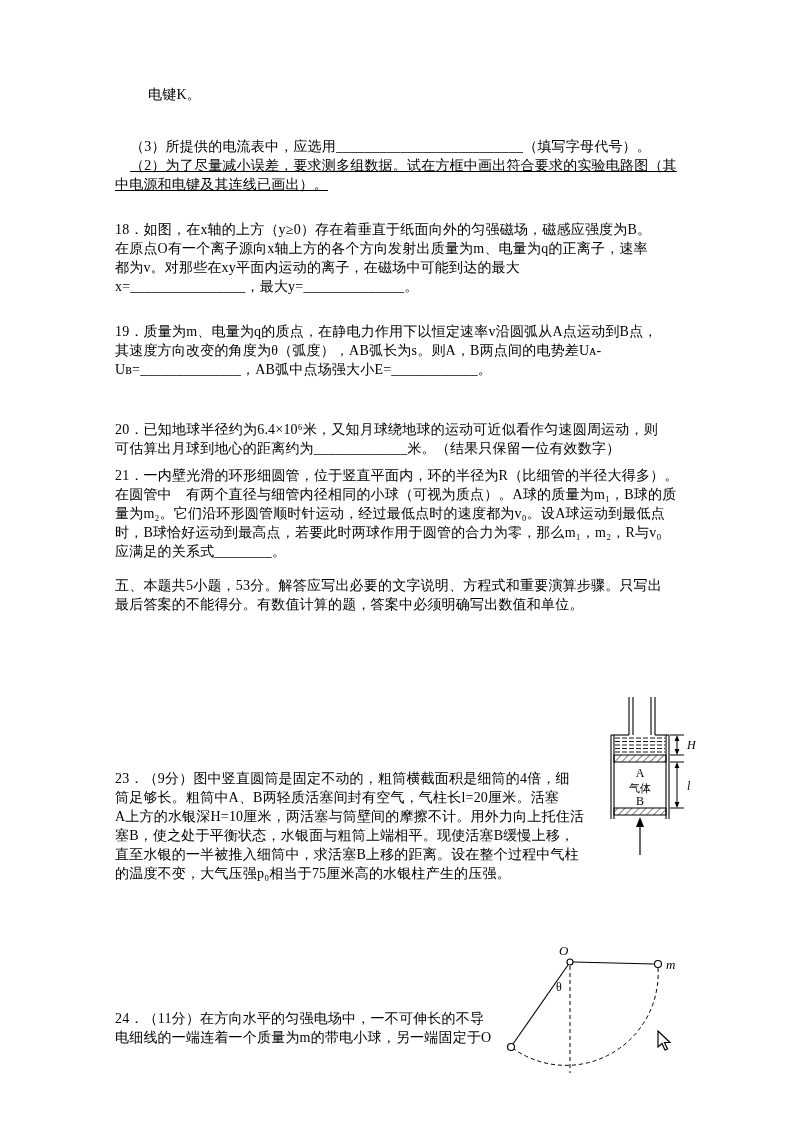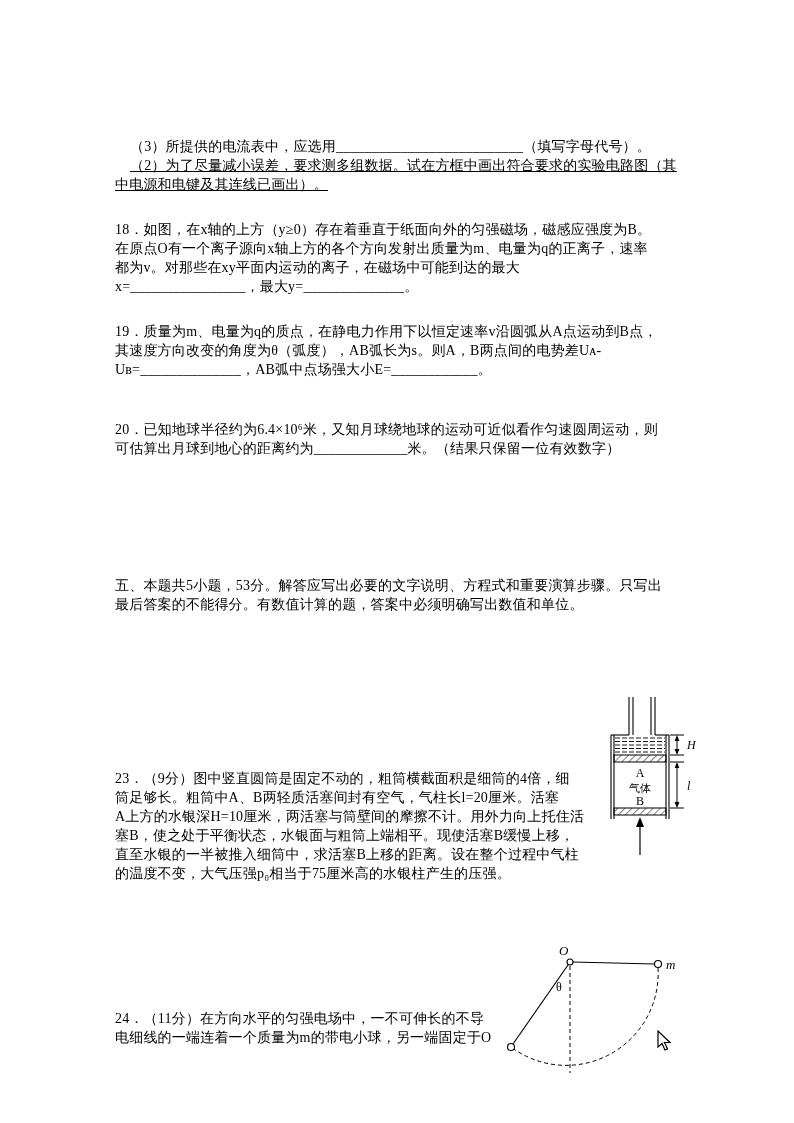--- a/index.html
+++ b/index.html
@@ -28,39 +28,45 @@
     font-family: "Liberation Serif", "DejaVu Serif", serif;
     fill: #000000;
   }
   .cursor { position: absolute; }
 </style>
 </head>
 <body>
 
 <div class="page">
 
+  <div class="para" style="top:85px; left:148px;">电键K。</div>
 
   <div class="para indent" style="top:137px;">（3）所提供的电流表中，应选用__________________________（填写字母代号）。</div>
 
   <div class="para indent" style="top:156px;text-decoration:underline;">（2）为了尽量减小误差，要求测多组数据。试在方框中画出符合要求的实验电路图（其
 中电源和电键及其连线已画出）。</div>
 
 
   <div class="para" style="top:220px;">18．如图，在x轴的上方（y≥0）存在着垂直于纸面向外的匀强磁场，磁感应强度为B。
 在原点O有一个离子源向x轴上方的各个方向发射出质量为m、电量为q的正离子，速率
 都为v。对那些在xy平面内运动的离子，在磁场中可能到达的最大
 x=________________，最大y=______________。</div>
 
   <div class="para" style="top:322px;">19．质量为m、电量为q的质点，在静电力作用下以恒定速率v沿圆弧从A点运动到B点，
 其速度方向改变的角度为θ（弧度），AB弧长为s。则A，B两点间的电势差Uᴀ-
 Uʙ=______________，AB弧中点场强大小E=____________。</div>
 
   <div class="para" style="top:420px;">20．已知地球半径约为6.4×10⁶米，又知月球绕地球的运动可近似看作匀速圆周运动，则
 可估算出月球到地心的距离约为_____________米。（结果只保留一位有效数字）</div>
 
+  <div class="para" style="top:466px;">21．一内壁光滑的环形细圆管，位于竖直平面内，环的半径为R（比细管的半径大得多）。
+在圆管中　有两个直径与细管内径相同的小球（可视为质点）。A球的质量为m₁，B球的质
+量为m₂。它们沿环形圆管顺时针运动，经过最低点时的速度都为v₀。设A球运动到最低点
+时，B球恰好运动到最高点，若要此时两球作用于圆管的合力为零，那么m₁，m₂，R与v₀
+应满足的关系式________。</div>
 
   <div class="para" style="top:576px;">五、本题共5小题，53分。解答应写出必要的文字说明、方程式和重要演算步骤。只写出
 最后答案的不能得分。有数值计算的题，答案中必须明确写出数值和单位。</div>
 
 
   <div class="para" style="top:769px; width:476px;">23．（9分）图中竖直圆筒是固定不动的，粗筒横截面积是细筒的4倍，细
 筒足够长。粗筒中A、B两轻质活塞间封有空气，气柱长l=20厘米。活塞
 A上方的水银深H=10厘米，两活塞与筒壁间的摩擦不计。用外力向上托住活
 塞B，使之处于平衡状态，水银面与粗筒上端相平。现使活塞B缓慢上移，
 直至水银的一半被推入细筒中，求活塞B上移的距离。设在整个过程中气柱

